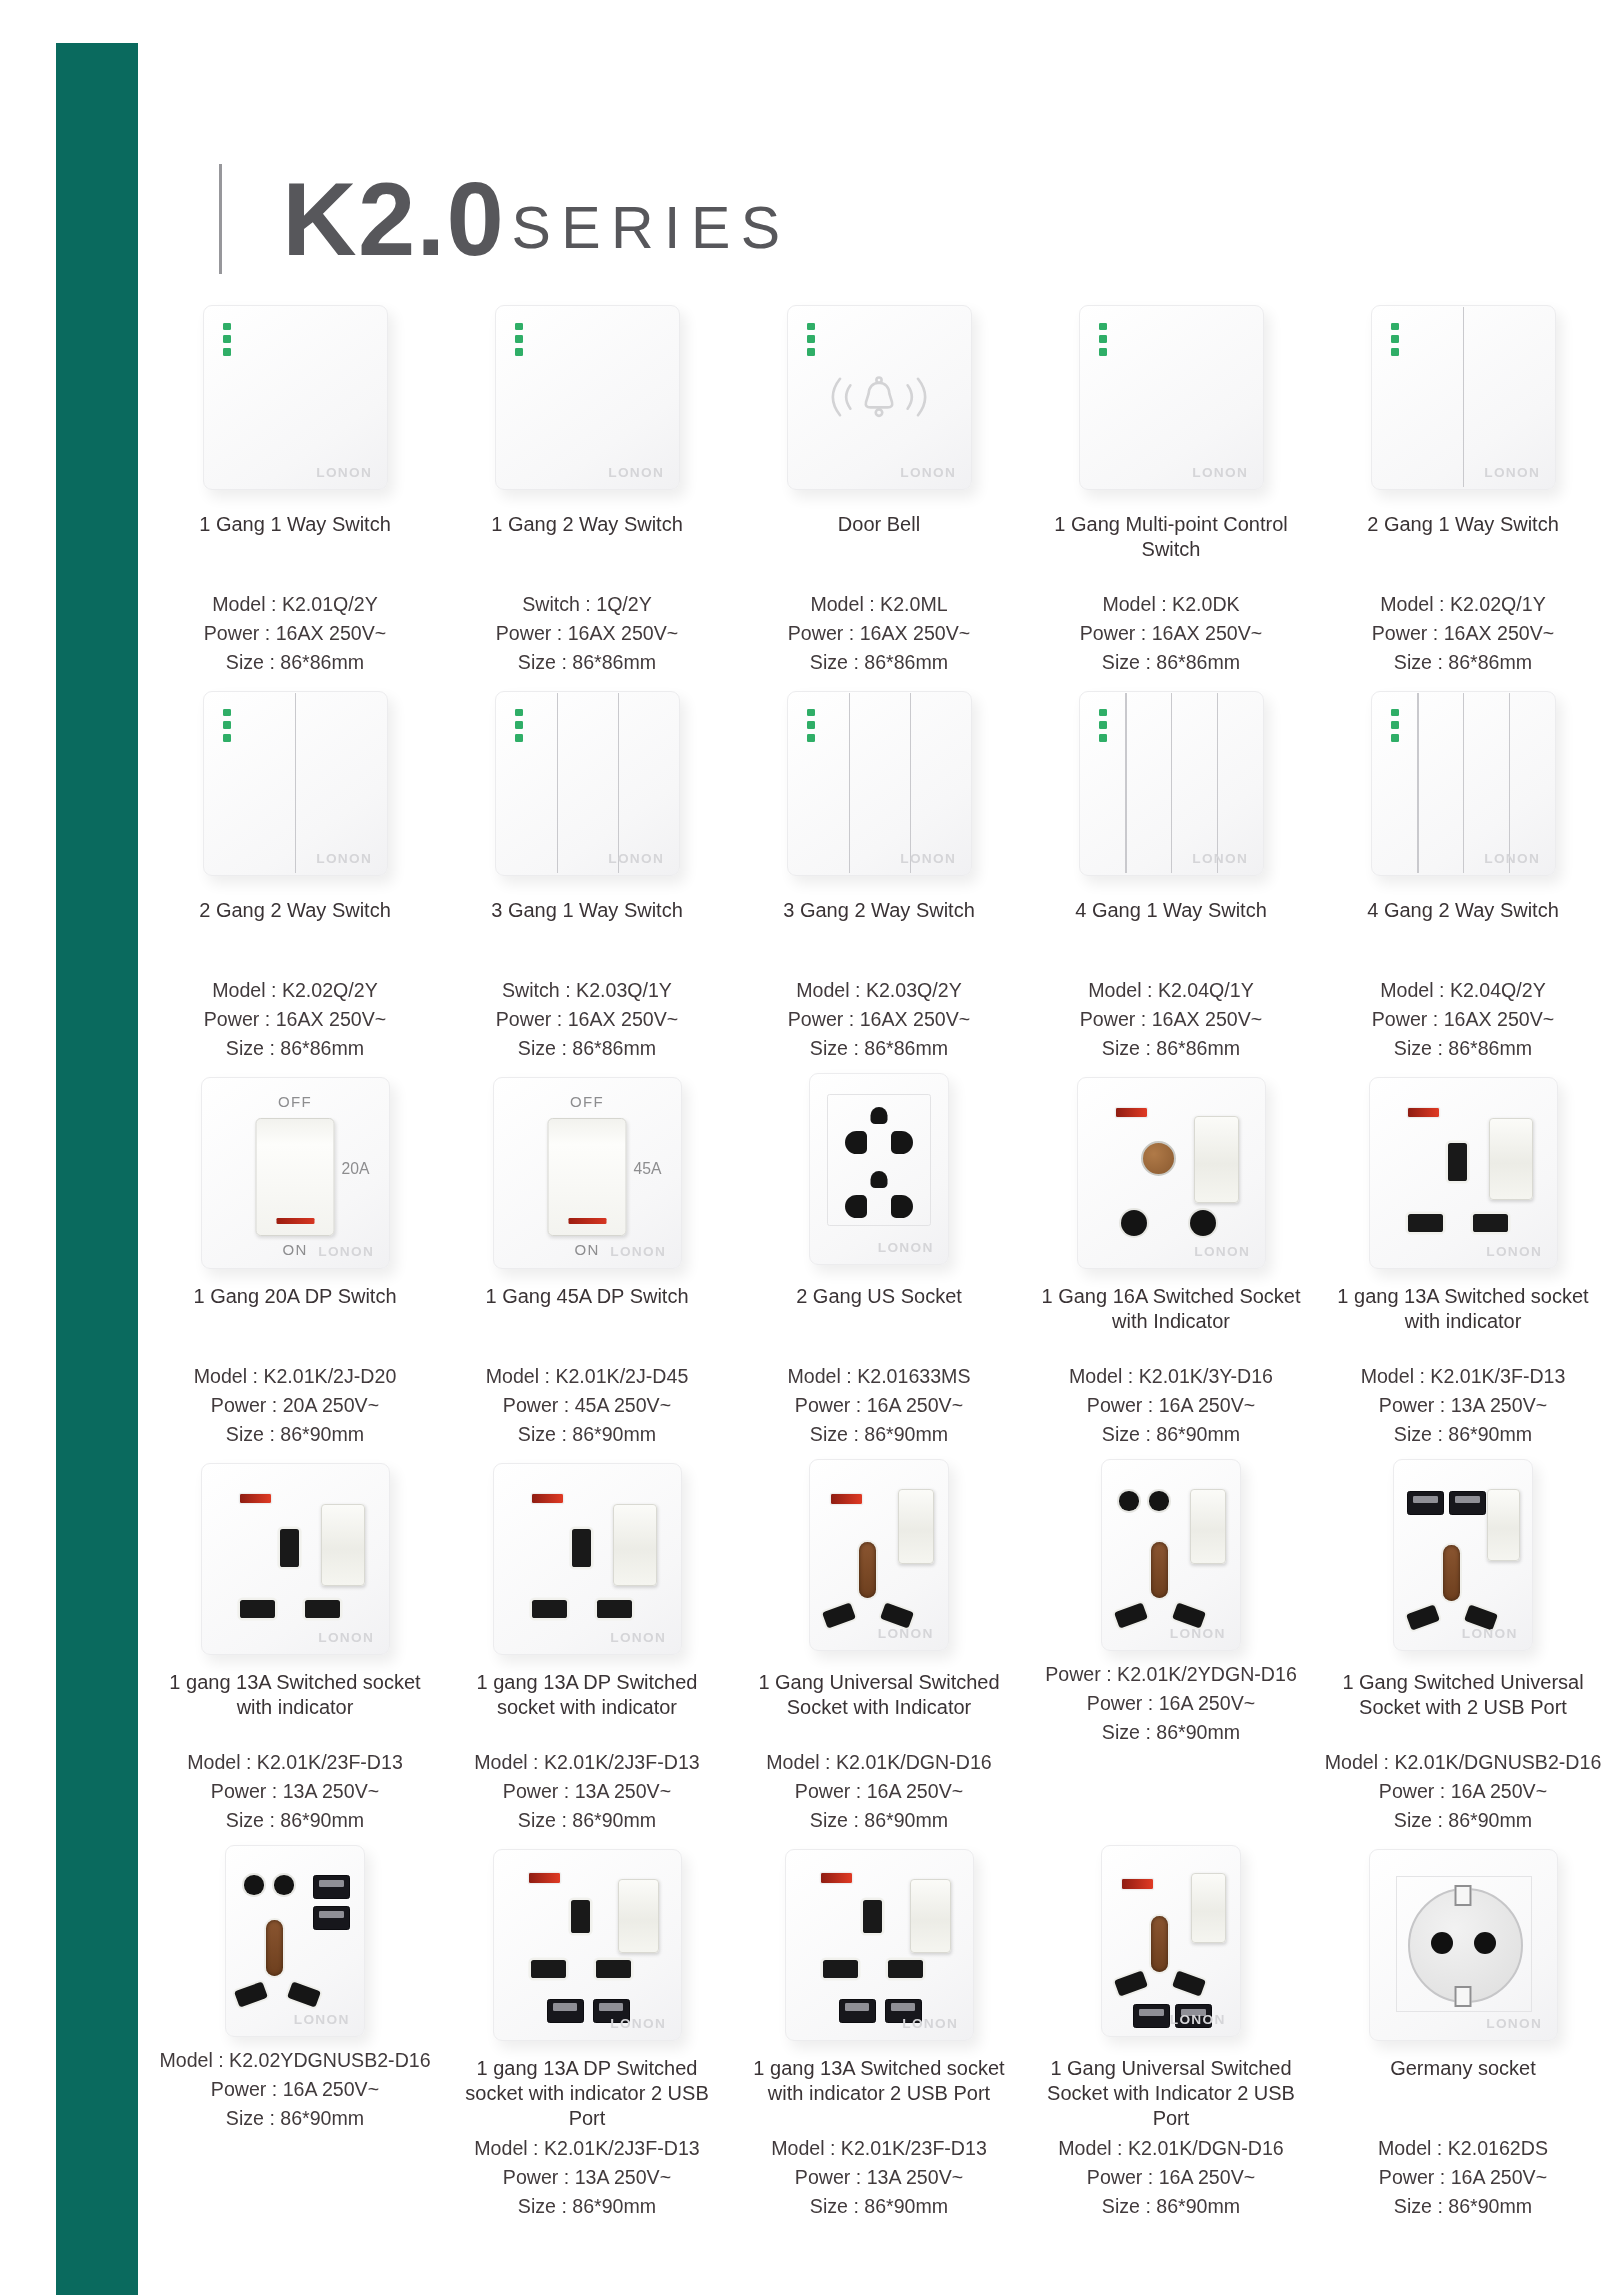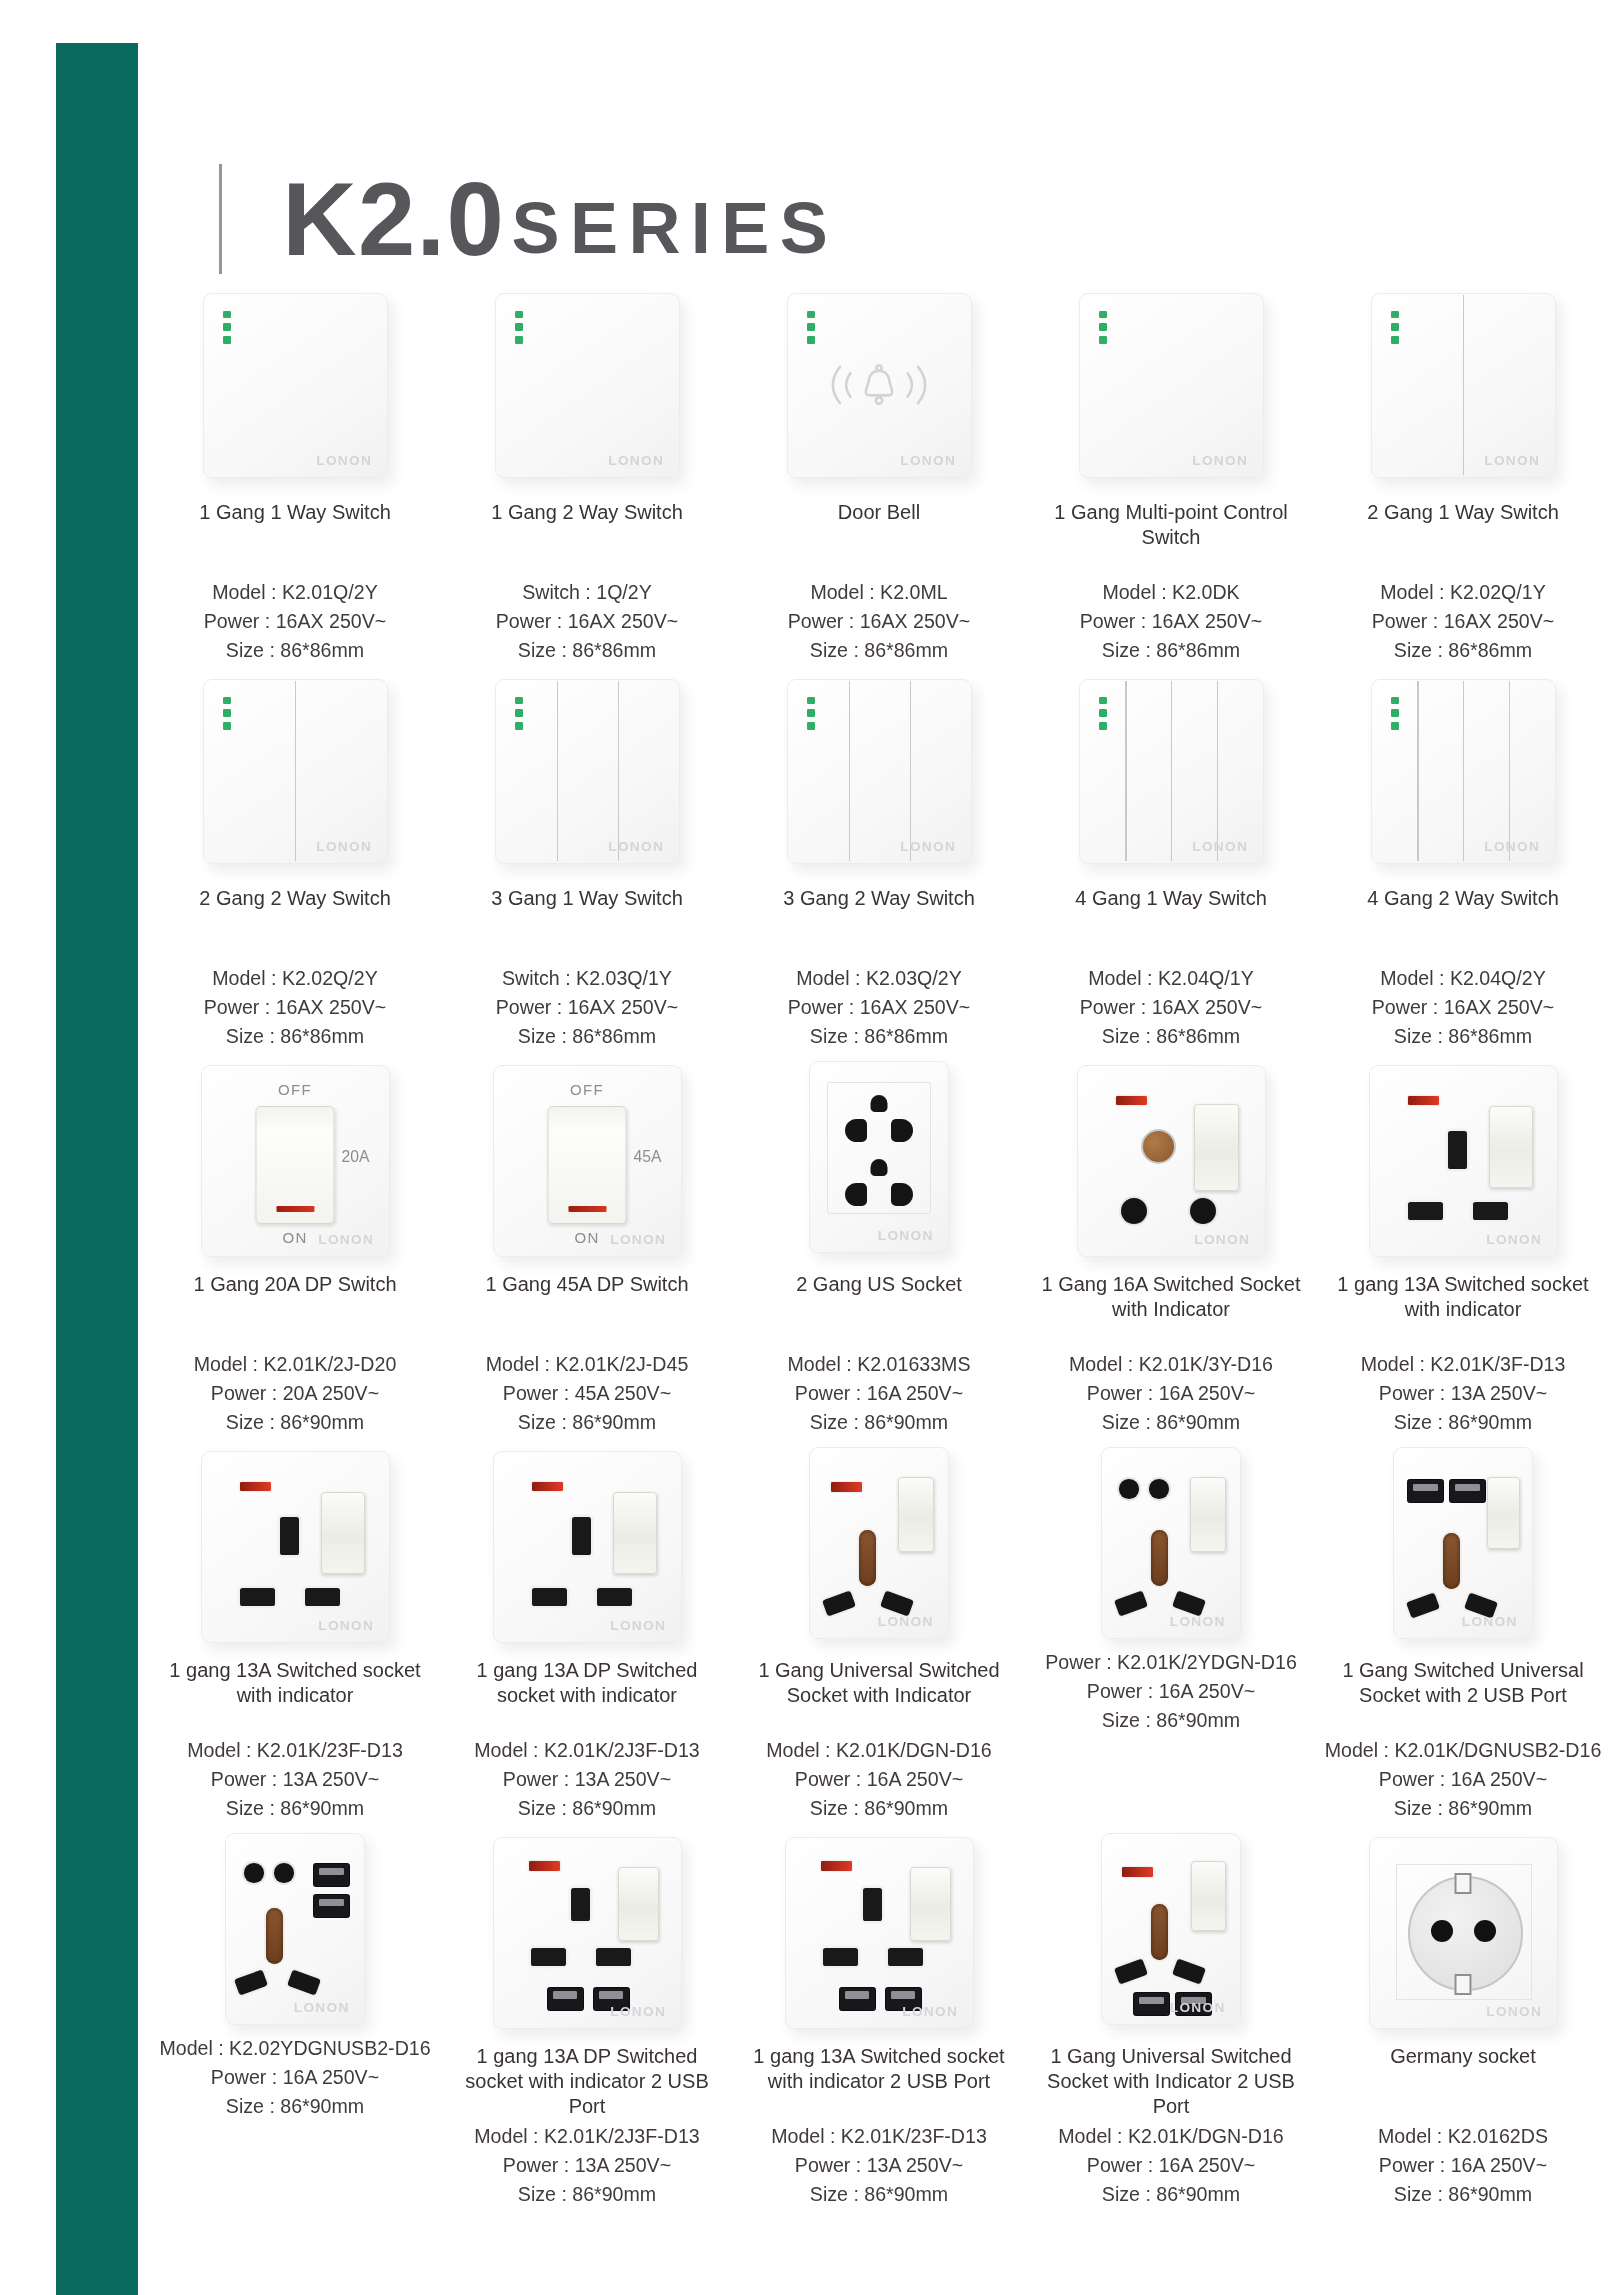--- a/index.html
+++ b/index.html
@@ -5,25 +5,25 @@
   html,body{margin:0;padding:0;}
   body{width:1609px;height:2295px;background:#ffffff;position:relative;
        font-family:"Liberation Sans","DejaVu Sans",sans-serif;color:#3b3538;overflow:hidden;}
 
   .accent-bar{position:absolute;left:56px;top:43px;width:82px;height:2252px;}
 
   
   .header{position:absolute;left:219px;top:164px;display:flex;align-items:center;}
   .header-rule{width:3.3px;height:110px;background:#97979b;margin-right:60px;}
   .series-title{font-size:103px;font-weight:bold;color:#57575b;letter-spacing:1.3px;line-height:1;}
-  .series-sub{font-size:72px;font-weight:bold;color:#57575b;letter-spacing:10.4px;line-height:1;
+  .series-sub{font-size:59px;font-weight:normal;color:#57575b;letter-spacing:10.4px;line-height:1;
               margin-left:6.5px;position:relative;top:9px;}
 
   
-  .grid{position:absolute;left:149px;top:280px;width:1458px;display:grid;
+  .grid{position:absolute;left:149px;top:292px;width:1458px;display:grid;
         grid-template-columns:repeat(5,292px);grid-auto-rows:386px;}
   .card{display:flex;flex-direction:column;align-items:center;}
   .img-box{height:210px;width:100%;display:flex;align-items:center;justify-content:center;}
   .pname{margin-top:10.4px;height:78px;width:274px;text-align:center;
          font-size:20px;line-height:25px;color:#3a3335;}
   .specs{text-align:center;font-size:19.6px;line-height:29px;color:#413a3c;}
 
   
   .panel{position:relative;background:linear-gradient(145deg,#ffffff 0%,#f7f7f8 70%,#f1f1f3 100%);
          border:1.3px solid #ececee;border-radius:9px;box-shadow:5.2px 7.8px 14.3px rgba(0,0,0,0.07);}

